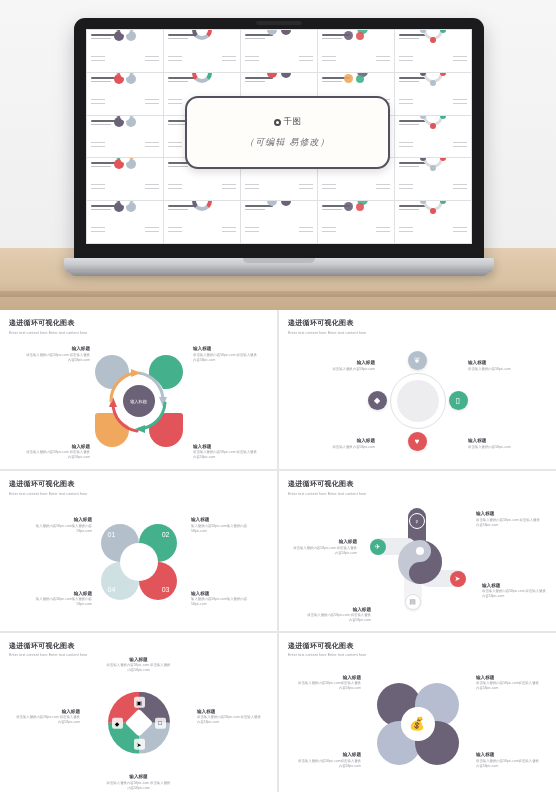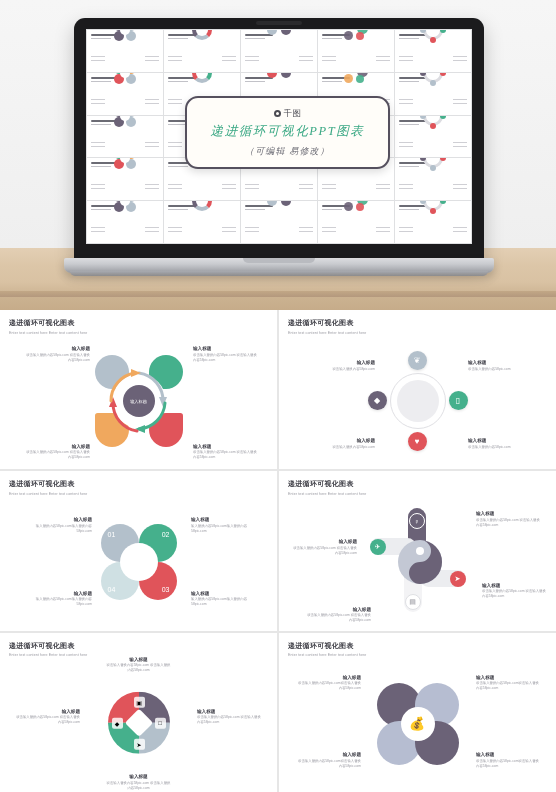--- a/index.html
+++ b/index.html
@@ -546,21 +546,20 @@
     <div class="base-notch"></div>
     <div class="base-foot"></div>
   </div>
 
 
   <div class="ov ov-main">
     <div class="brand">
       <span class="brand-mark"></span>
       <span class="brand-txt">千图</span>
     </div>
-    <div class="ov-title">递进循环可视化PPT图表</div>
     <div class="ov-sub">（可编辑 易修改）</div>
   </div>
 </div>
 
 <div class="panels" id="panels">
     <div class="slide">
     <div class="s-head">
       <div class="s-title">递进循环可视化图表</div>
       <div class="s-sub">Enter text content here Enter text content here</div>
     </div>

